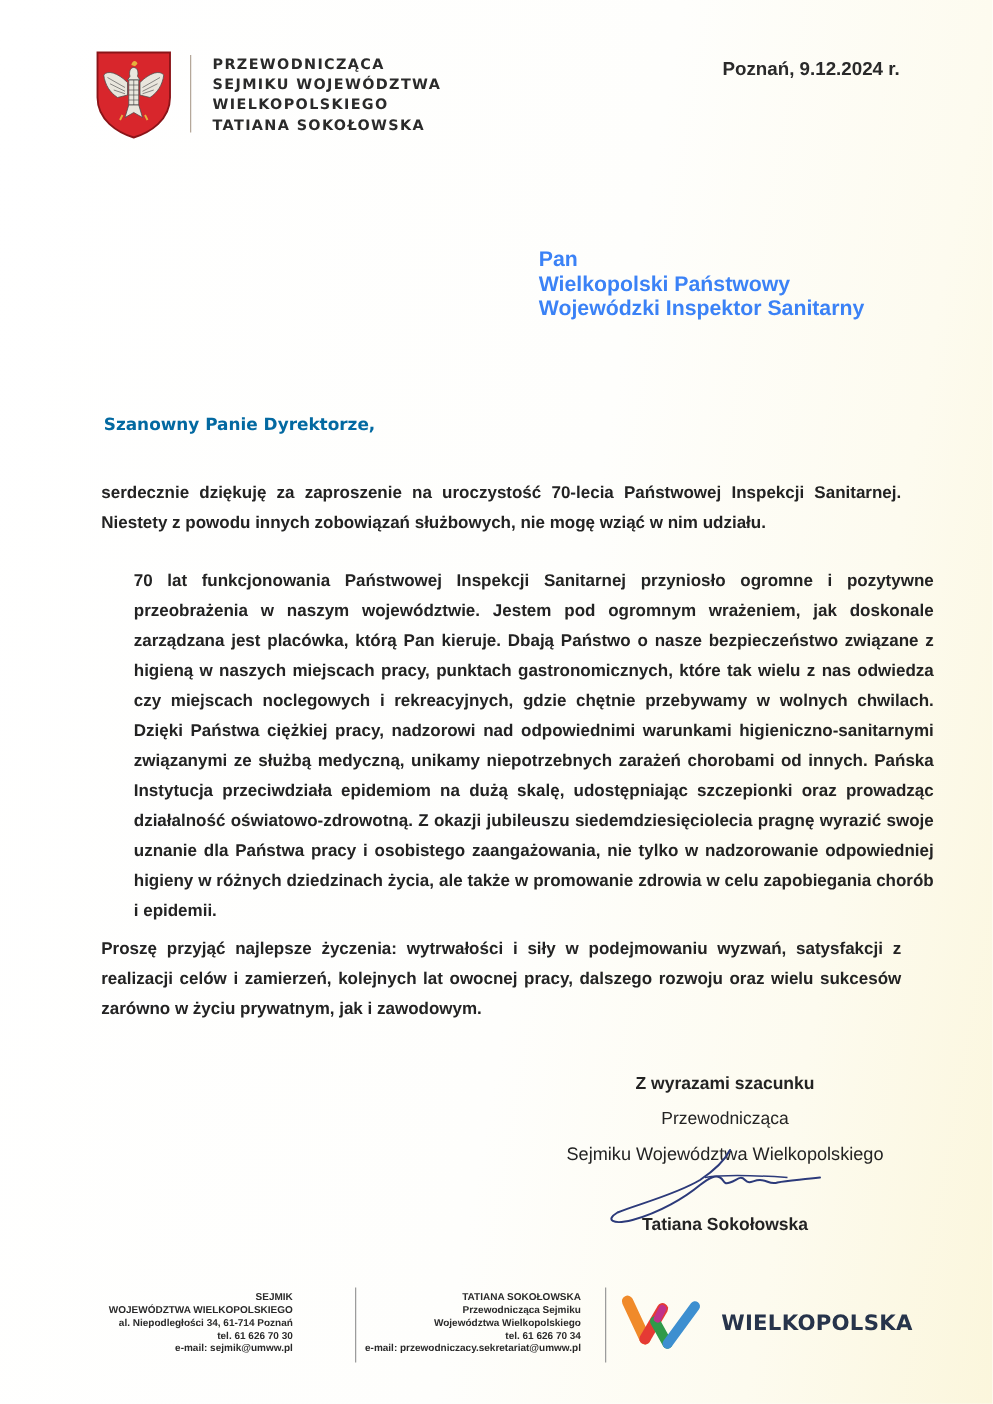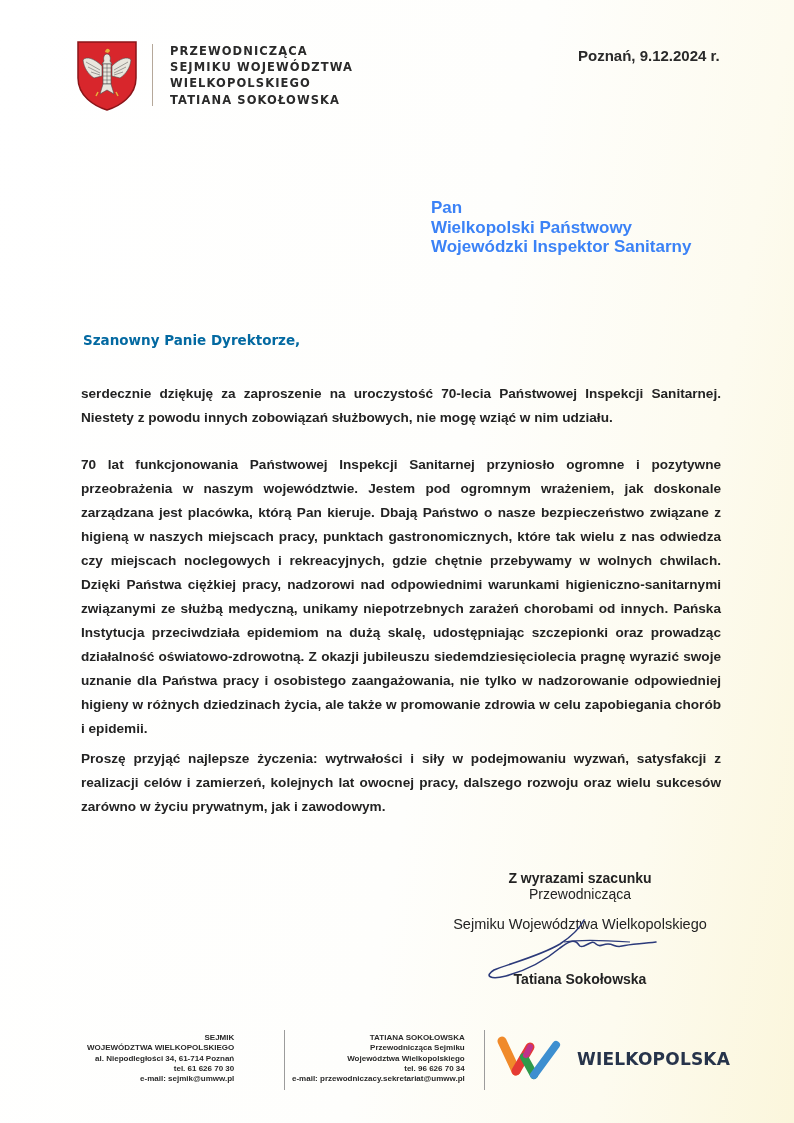--- a/index.html
+++ b/index.html
@@ -24,26 +24,26 @@
   
   .addressee { left: 431px; top: 198px; font-size: 17px; font-weight: bold; line-height: 19.5px; color: #3b82f6; }
 
   .salutation { left: 83px; top: 332px; font-family: "DejaVu Sans", sans-serif; font-size: 13.5px; font-weight: bold; color: #0369a1; }
 
   .body-text {
     left: 81px; width: 640px; font-size: 13.6px; font-weight: bold; line-height: 24px;
     text-align: justify; color: #232323;
   }
   .p1 { top: 382px; }
-  .p2 { top: 453px; }
+  .p2 { top: 453px; margin-left: 26px; }
   .p3 { top: 747px; }
 
   
   .closing { left: 430px; width: 300px; text-align: center; color: #232323; }
-  .closing-1 { top: 858px; font-size: 14px; font-weight: bold; margin-top: 12px; }
+  .closing-1 { top: 858px; font-size: 14px; font-weight: bold; }
   .closing-2 { top: 886px; font-size: 14px; }
   .closing-3 { top: 916px; font-size: 14.5px; }
   .closing-4 { top: 971px; font-size: 14px; font-weight: bold; }
   .signature { left: 480px; top: 918px; width: 200px; height: 62px; }
 
   
   .footer-col { top: 1033px; font-size: 8px; line-height: 10.3px; font-weight: bold; color: #2a2a2a; white-space: nowrap; text-align: right; }
   .footer-1 { left: 87px; }
   .footer-2 { left: 292px; }
   .footer-div { width: 1px; height: 60px; top: 1030px; background: #9c9c9c; }
@@ -109,21 +109,21 @@
   <div>WOJEWÓDZTWA WIELKOPOLSKIEGO</div>
   <div>al. Niepodległości 34, 61-714 Poznań</div>
   <div>tel. 61 626 70 30</div>
   <div>e-mail: sejmik@umww.pl</div>
 </div>
 <div class="abs footer-div fd1"></div>
 <div class="abs footer-col footer-2">
   <div>TATIANA SOKOŁOWSKA</div>
   <div>Przewodnicząca Sejmiku</div>
   <div>Województwa Wielkopolskiego</div>
-  <div>tel. 96 626 70 34</div>
+  <div>tel. 61 626 70 34</div>
   <div>e-mail: przewodniczacy.sekretariat@umww.pl</div>
 </div>
 <div class="abs footer-div fd2"></div>
 <svg class="abs wlk-logo" viewBox="0 0 70 50">
   <path d="M6 8 L20 38" stroke="#f08a2a" stroke-width="9" stroke-linecap="round"></path>
   <path d="M20 38 L34 14" stroke="#e53a34" stroke-width="9" stroke-linecap="round"></path>
   <path d="M28 24 L38 42" stroke="#2f9a4a" stroke-width="8" stroke-linecap="round"></path>
   <path d="M38 42 L60 12" stroke="#3d8fd0" stroke-width="8" stroke-linecap="round"></path>
   <path d="M34 14 L30 22" stroke="#c0328a" stroke-width="6" stroke-linecap="round"></path>
 </svg>

